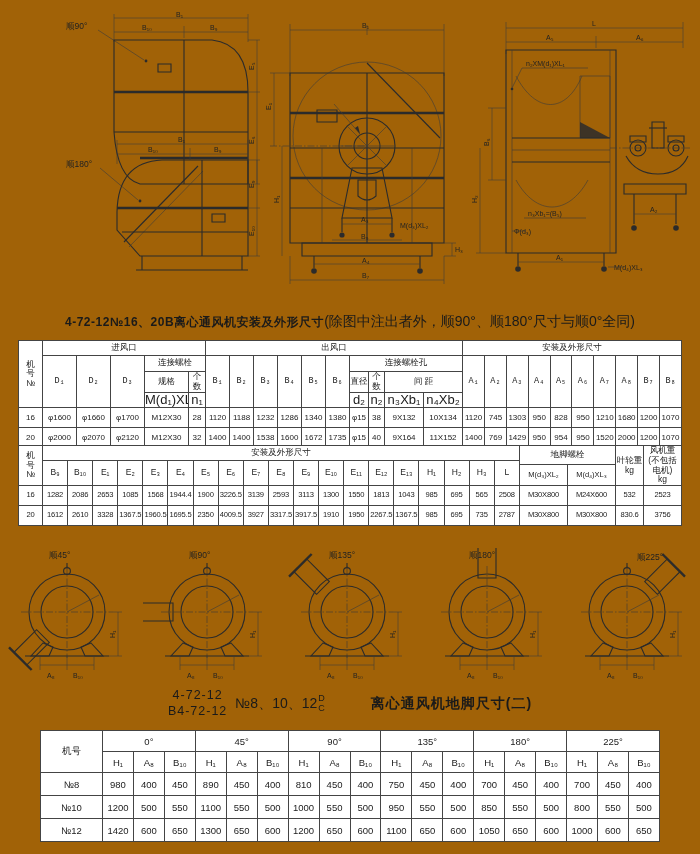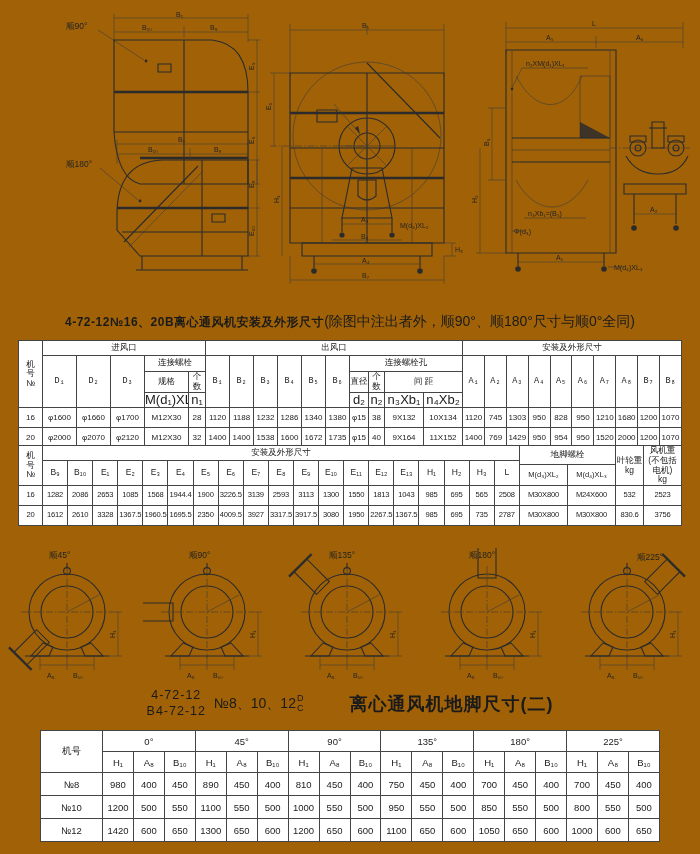--- a/index.html
+++ b/index.html
@@ -43,21 +43,21 @@
   .vw{white-space:pre-line;font-size:7.5px;line-height:1.15;}
 
   .odband{position:absolute;top:548px;left:0;width:700px;height:138px;
           display:flex;justify-content:center;align-items:flex-start;gap:6px;}
 
   .title2{position:absolute;top:688px;left:0;width:700px;display:flex;justify-content:center;
           align-items:center;gap:8px;}
   .frac{display:flex;flex-direction:column;align-items:center;font-size:12.5px;line-height:1.25;letter-spacing:1px;}
   .models{font-size:14px;display:flex;align-items:center;}
   .supsub{display:inline-flex;flex-direction:column;font-size:9px;line-height:1.05;margin-left:1px;}
-  .t2rest{font-size:18px;font-weight:bold;letter-spacing:1px;margin-left:38px;}
+  .t2rest{font-size:14px;font-weight:bold;letter-spacing:1px;margin-left:38px;}
 
   .t2{position:absolute;top:730px;left:40px;width:620px;}
   .t2 th,.t2 td{border:.9px solid #444;text-align:center;vertical-align:middle;padding:0;
       font-weight:normal;font-size:9.5px;}
   .t2 thead tr.r1 th{height:20px;}
   .t2 thead tr.r2 th{height:20px;}
   .t2 tbody th,.t2 tbody td{height:22px;}
 </style>
 </head>
 <body>
@@ -453,21 +453,21 @@
           <td>2610</td>
           <td>3328</td>
           <td>1367.5</td>
           <td>1960.5</td>
           <td>1695.5</td>
           <td>2350</td>
           <td>4009.5</td>
           <td>3927</td>
           <td>3317.5</td>
           <td>3917.5</td>
-          <td>3080</td>
+          <td>1910</td>
           <td>1950</td>
           <td>2267.5</td>
           <td>1367.5</td>
           <td>985</td>
           <td>695</td>
           <td>735</td>
           <td>2787</td>
           <td>M30X800</td>
           <td>M30X800</td>
           <td>830.6</td>

